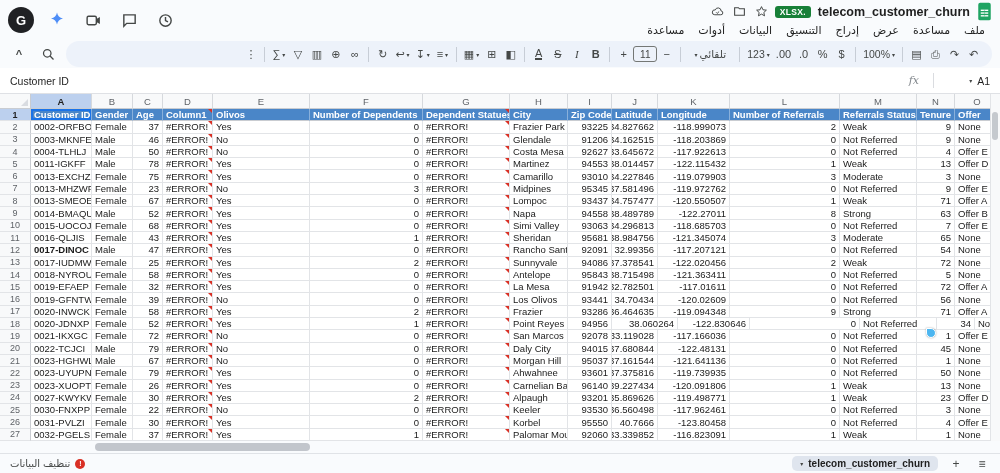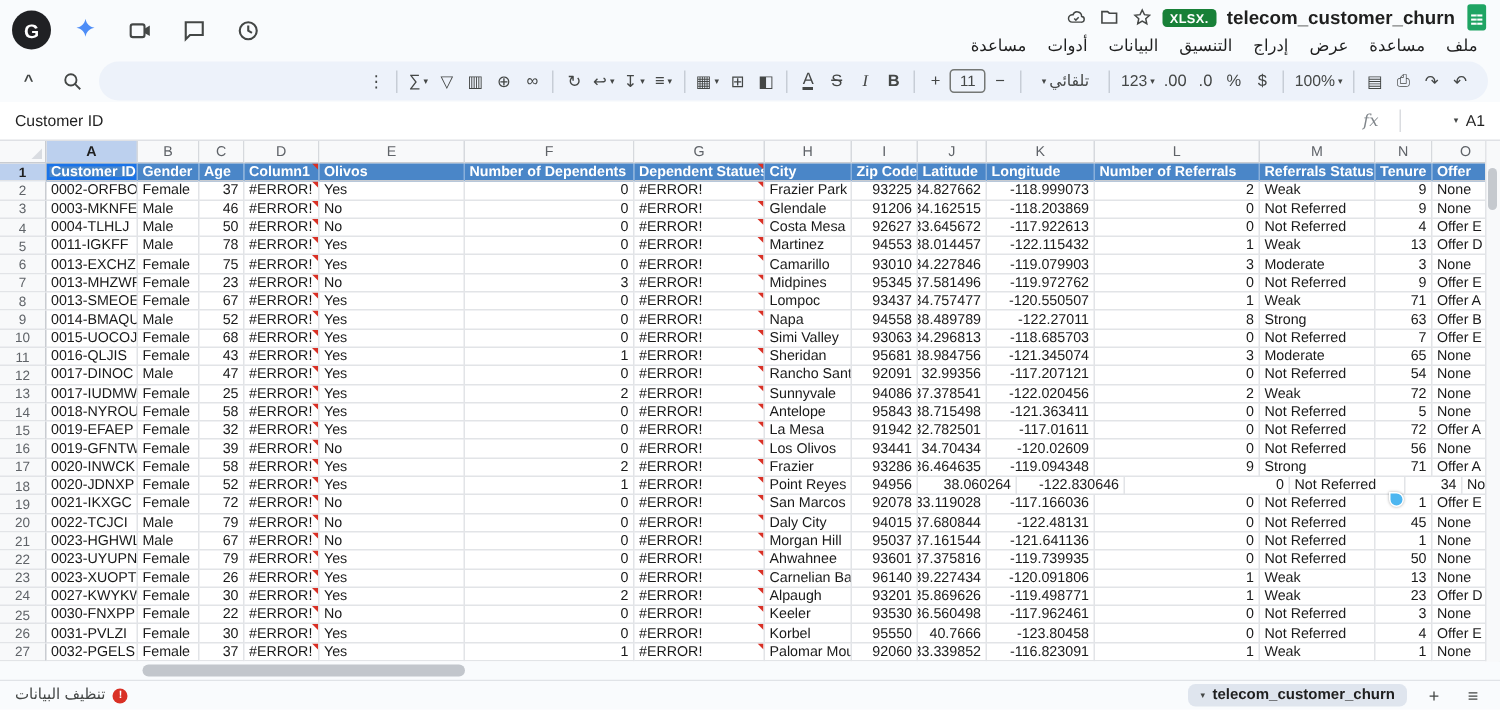--- a/index.html
+++ b/index.html
@@ -516,21 +516,21 @@
           <div class="cell ar" data-name="cell-I11" style="width: 44px;">95681</div>
           <div class="cell ar" data-name="cell-J11" style="width: 46px;">38.984756</div>
           <div class="cell ar" data-name="cell-K11" style="width: 72px;">-121.345074</div>
           <div class="cell ar" data-name="cell-L11" style="width: 110px;">3</div>
           <div class="cell" data-name="cell-M11" style="width: 77px;">Moderate</div>
           <div class="cell ar" data-name="cell-N11" style="width: 38px;">65</div>
           <div class="cell" data-name="cell-O11" style="width: 45px;">None</div>
         </div>
         <div class="row" data-name="table-row">
           <div class="rownum" data-name="row-header-12">12</div>
-          <div class="cell" data-name="cell-A12" style="width: 61px;">0017-DINOC</div>
+          <div class="cell" data-name="cell-A12" style="width: 61px; font-weight: bold;">0017-DINOC</div>
           <div class="cell" data-name="cell-B12" style="width: 41px;">Male</div>
           <div class="cell ar" data-name="cell-C12" style="width: 30px;">47</div>
           <div class="cell corner-flag err" data-name="cell-D12" style="width: 50px;">#ERROR!</div>
           <div class="cell" data-name="cell-E12" style="width: 97px;">Yes</div>
           <div class="cell ar" data-name="cell-F12" style="width: 113px;">0</div>
           <div class="cell corner-flag err" data-name="cell-G12" style="width: 87px;">#ERROR!</div>
           <div class="cell" data-name="cell-H12" style="width: 58px;">Rancho Santa Fe</div>
           <div class="cell ar" data-name="cell-I12" style="width: 44px;">92091</div>
           <div class="cell ar" data-name="cell-J12" style="width: 46px;">32.99356</div>
           <div class="cell ar" data-name="cell-K12" style="width: 72px;">-117.207121</div>

